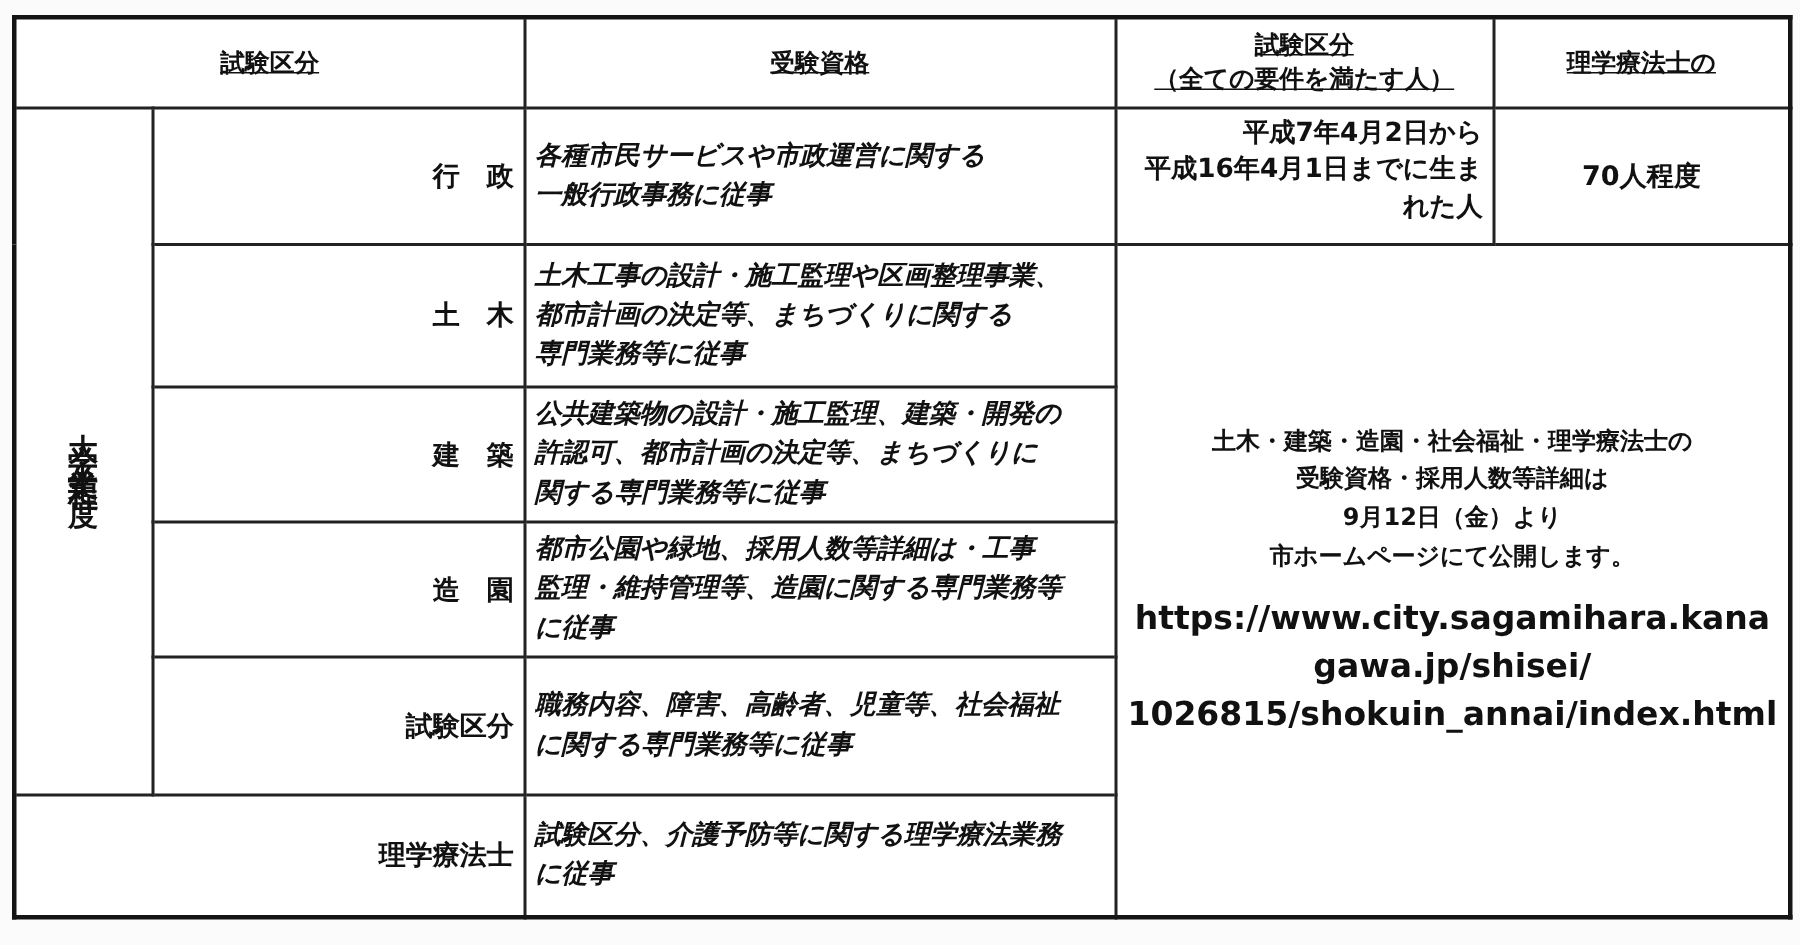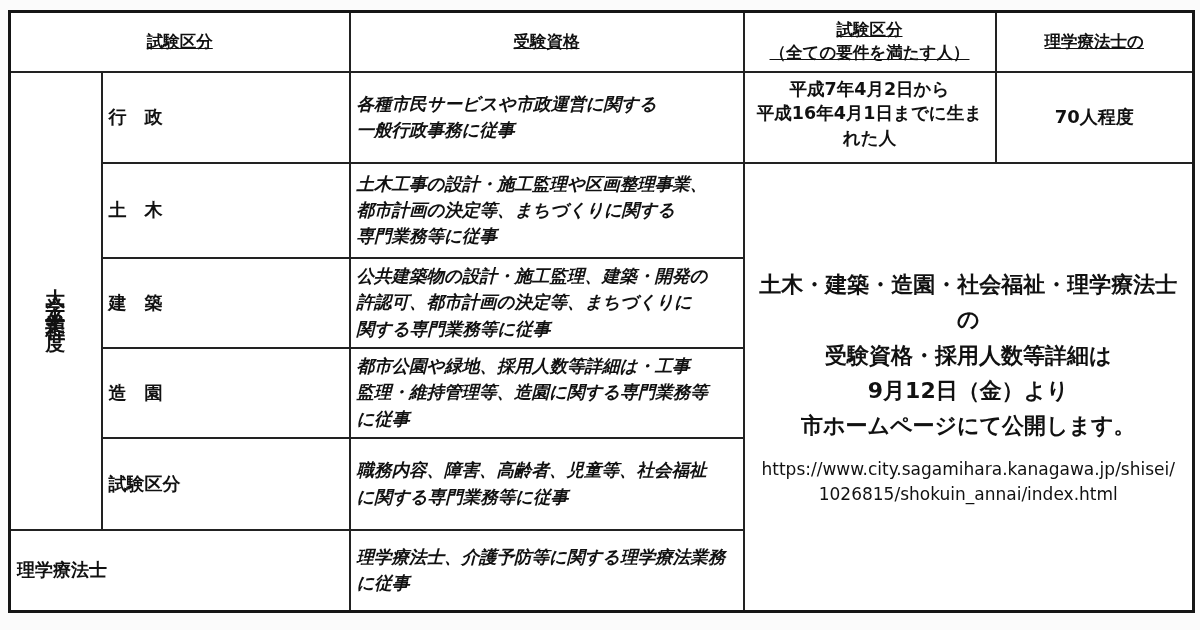--- a/index.html
+++ b/index.html
@@ -55,62 +55,62 @@
       writing-mode: vertical-rl;
       text-orientation: upright;
       font-size: 20px;
       font-weight: bold;
       letter-spacing: 0.42em;
       line-height: 1.1;
     }
     td.cat {
       font-size: 18px;
       font-weight: bold;
-      text-align: left;
+      text-align: right;
       vertical-align: middle;
     }
     td.duties {
       font-size: 17.5px;
       font-weight: bold;
       text-align: left;
       vertical-align: middle;
       line-height: 1.5;
       padding-left: 7px;
       font-style: italic;
     }
     td.qual {
       font-size: 17.5px;
       font-weight: bold;
-      text-align: center;
+      text-align: right;
       vertical-align: top;
       line-height: 1.4;
       padding-top: 8px;
       padding-left: 7px;
       margin-left: 24px;
     }
     td.hires {
       font-size: 18px;
       font-weight: bold;
       text-align: center;
       vertical-align: middle;
       border-radius: 30px;
     }
     td.merged {
       text-align: center;
       vertical-align: middle;
     }
     .notice-text {
-      font-size: 22px;
+      font-size: 16px;
       font-weight: bold;
       line-height: 1.6;
     }
     .notice-url {
       margin-top: 14px;
-      font-size: 17px;
-      font-weight: normal;
+      font-size: 22px;
+      font-weight: bold;
       line-height: 1.45;
       word-break: break-all;
     }
   </style>
 </head>
 <body>
 
 <div class="page">
   <table class="recruit">
     <colgroup>
@@ -172,18 +172,18 @@
     </tr>
 
     <tr class="h-r4">
       <td class="cat">試験区分</td>
       <td class="duties pre">職務内容、障害、高齢者、児童等、社会福祉
 に関する専門業務等に従事</td>
     </tr>
 
     <tr class="h-r5">
       <td class="cat" colspan="2">理学療法士</td>
-      <td class="duties pre">理学療法士、介護予防等に関する理学療法業務
+      <td class="duties pre">試験区分、介護予防等に関する理学療法業務
 に従事</td>
     </tr>
   </tbody>
     </table>
 </div>
 
 </body></html>

